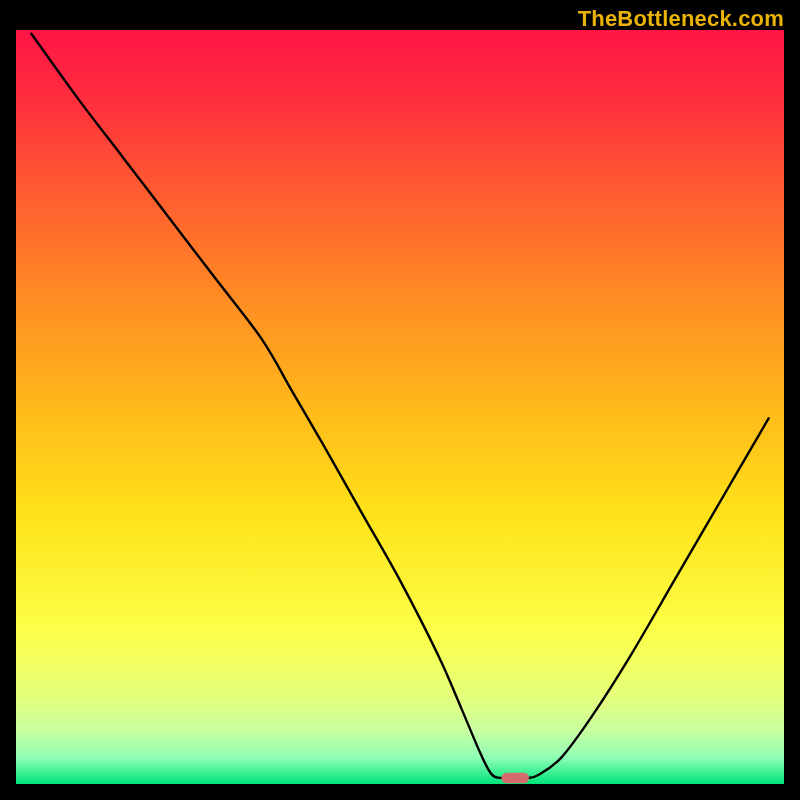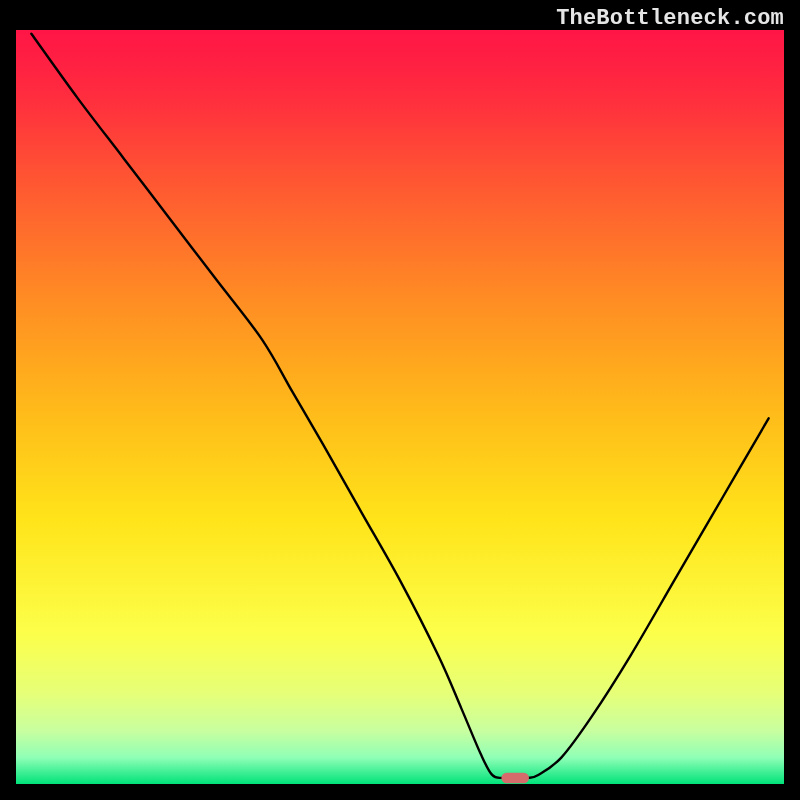--- a/index.html
+++ b/index.html
@@ -21,24 +21,24 @@
     left: 16px;
     top: 30px;
     width: 768px;
     height: 754px;
     overflow: hidden;
   }
   .watermark {
     position: absolute;
     top: 6px;
     right: 16px;
-    font-family: Liberation Mono, monospace;
+    font-family: Liberation Sans, sans-serif;
     font-size: 22px;
     font-weight: 600;
-    color: #e5e5e5;
+    color: #eab308;
     letter-spacing: 0.2px;
   }
   svg { display: block; }
 </style>
 </head>
 <body>
 
 <div class="stage">
   <div class="watermark">TheBottleneck.com</div>
   <div class="plot">

